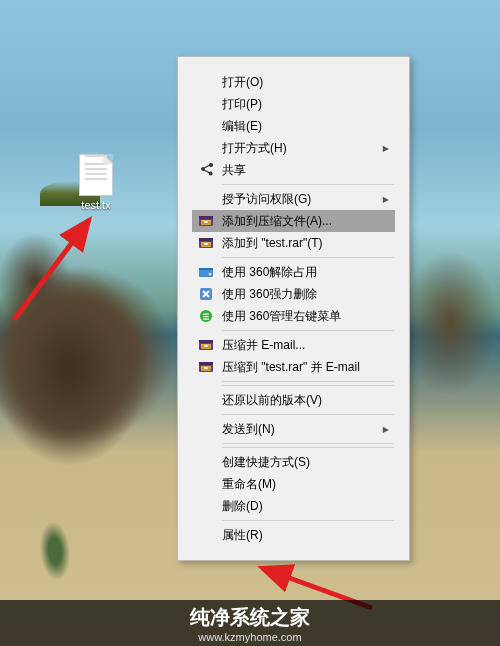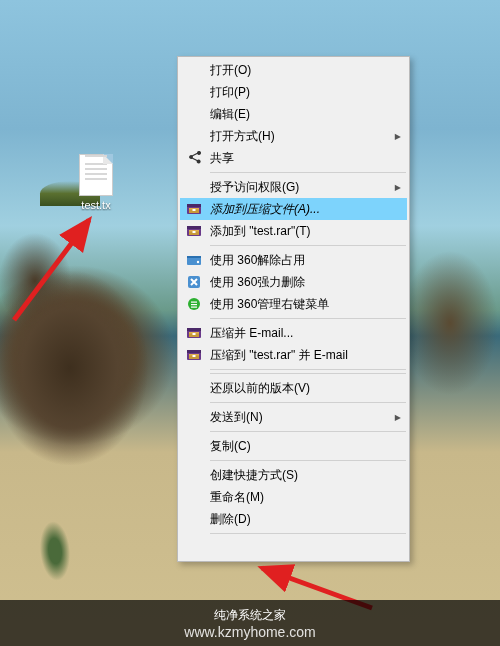--- a/index.html
+++ b/index.html
@@ -94,34 +94,33 @@
 }
 .arrow svg { display: block; }
 .context-menu {
   position: absolute;
   left: 177px;
   top: 56px;
   width: 233px;
   background: #f0f0f0;
   border: 1px solid #bababa;
   box-shadow: 3px 3px 6px rgba(0,0,0,.25);
-  padding: 2px;
+  padding: 14px;
 }
 .menu-item {
   display: flex;
   align-items: center;
   height: 22px;
   padding: 0 18px 0 4px;
   white-space: nowrap;
   position: relative;
   cursor: default;
 }
 .menu-item:hover, .menu-item.hovered {
-  background: #7dd3fc;
-  font-style: italic;
+  background: #a3a3a3;
 }
 .menu-icon {
   width: 20px;
   height: 16px;
   margin-right: 6px;
   display: flex;
   align-items: center;
   justify-content: center;
   flex-shrink: 0;
 }
@@ -144,22 +143,22 @@
   position: absolute;
   left: 0; right: 0; bottom: 0;
   height: 46px;
   background: rgba(0,0,0,.7);
   color: #fff;
   display: flex;
   flex-direction: column;
   align-items: center;
   justify-content: center;
 }
-.wm-title { font-size: 12px; font-weight: normal; }
-.wm-url { font-size: 14px; opacity: .85; }
+.wm-title { font-size: 20px; font-weight: bold; }
+.wm-url { font-size: 11px; opacity: .85; }
 
 .ico-winrar { width:16px; height:16px; }
 .ico-share { width:16px; height:16px; }
 </style>
 </head>
 <body>
 
 <div class="desktop">
   <div class="rocks"></div>
   <div class="grass-top"></div>
@@ -299,40 +298,37 @@
     <div class="menu-item">
       <span class="menu-icon"></span>
       <span class="menu-text">还原以前的版本(V)</span>
     </div>
     <div class="sep"></div>
     <div class="menu-item has-sub">
       <span class="menu-icon"></span>
       <span class="menu-text">发送到(N)</span>
     </div>
     <div class="sep"></div>
-    <div class="menu-item">
-      <span class="menu-icon"></span>
-      <span class="menu-text">复制(C)</span>
-    </div>
     <div class="sep"></div>
     <div class="menu-item">
       <span class="menu-icon"></span>
       <span class="menu-text">创建快捷方式(S)</span>
     </div>
     <div class="menu-item">
       <span class="menu-icon"></span>
       <span class="menu-text">重命名(M)</span>
     </div>
     <div class="menu-item">
       <span class="menu-icon"></span>
       <span class="menu-text">删除(D)</span>
     </div>
     <div class="sep"></div>
     <div class="menu-item">
       <span class="menu-icon"></span>
+      <span class="menu-text">属性(R)</span>
     </div>
   </div>
 
 <div class="arrow" style="left:242px; top:560px;">
   <svg width="140" height="60">
     <defs>
         <marker id="ah2" markerWidth="8" markerHeight="8" refX="6" refY="3" orient="auto">
       <path d="M0,0 L7,3 L0,6 Z" fill="#e02020"></path>
         </marker>
       </defs>

